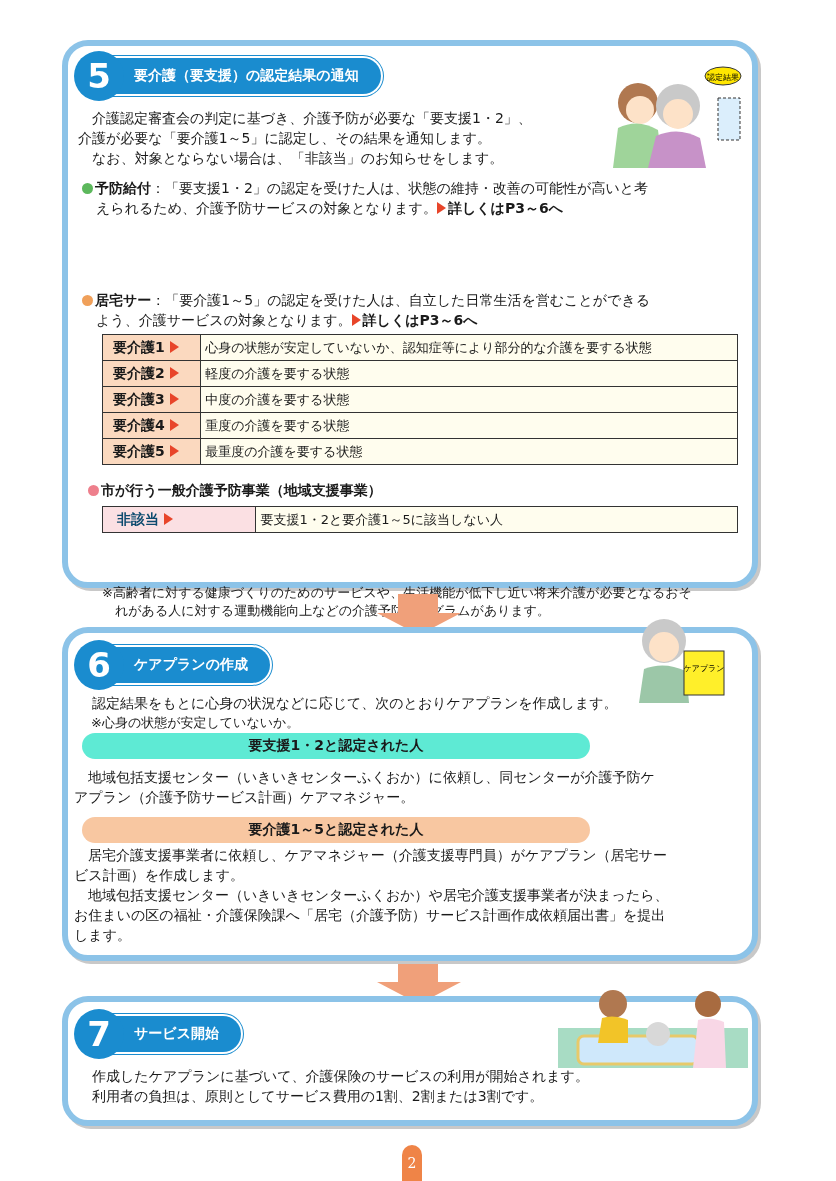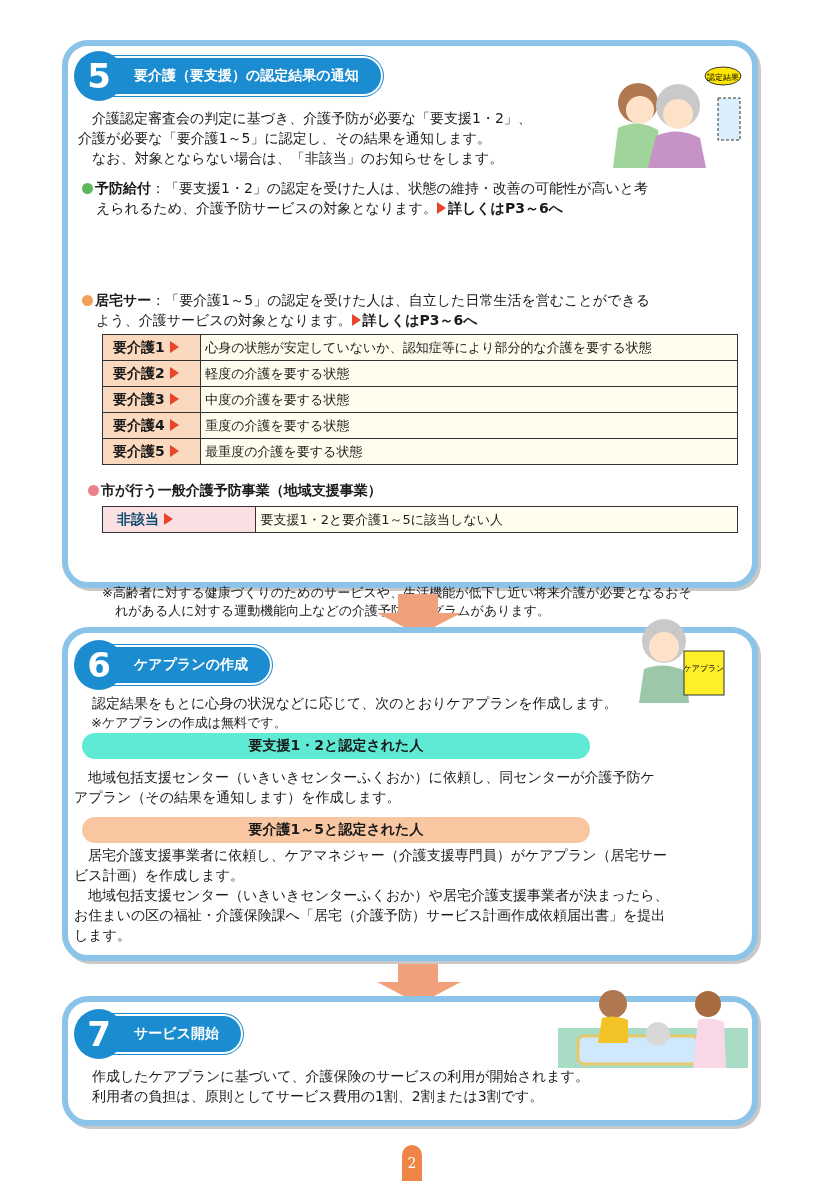--- a/index.html
+++ b/index.html
@@ -117,26 +117,26 @@
   </div>
   <svg class="illus" style="left:566px;top:-20px;" width="100" height="90">
     <circle cx="30" cy="28" r="22" fill="#c9c9c9"></circle>
       <circle cx="30" cy="34" r="15" fill="#fde2c8"></circle>
     <path d="M5 90 L10 56 Q30 48 52 58 L55 90Z" fill="#9cc7a8"></path>
     <rect x="50" y="38" width="40" height="44" fill="#ffef2a" stroke="#333"></rect>
     <text x="70" y="58" font-size="8" text-anchor="middle" font-family="DejaVu Sans, sans-serif">ケアプラン</text>
   </svg>
   <div class="txt" style="left:10px;top:60px;">
     <div>　認定結果をもとに心身の状況などに応じて、次のとおりケアプランを作成します。</div>
-    <div style="font-size:13px;">　※ケアプランの作成は無料です。</div>
+    <div style="font-size:13px;">　※心身の状態が安定していないか。</div>
   </div>
   <div class="banner" style="top:100px;background:#5eead4;">要支援1・2と認定された人</div>
   <div class="txt" style="left:6px;top:134px;">
     <div>　地域包括支援センター（いきいきセンターふくおか）に依頼し、同センターが介護予防ケ</div>
-    <div>アプラン（その結果を通知します）を作成します。</div>
+    <div>アプラン（介護予防サービス計画）ケアマネジャー。</div>
   </div>
   <div class="banner" style="top:184px;background:#f8c7a1;text-align:right;">要介護1～5と認定された人</div>
   <div class="txt" style="left:6px;top:212px;">
     <div>　居宅介護支援事業者に依頼し、ケアマネジャー（介護支援専門員）がケアプラン（居宅サー</div>
     <div>ビス計画）を作成します。</div>
     <div>　地域包括支援センター（いきいきセンターふくおか）や居宅介護支援事業者が決まったら、</div>
     <div>お住まいの区の福祉・介護保険課へ「居宅（介護予防）サービス計画作成依頼届出書」を提出</div>
     <div>します。</div>
   </div>
 </div>

